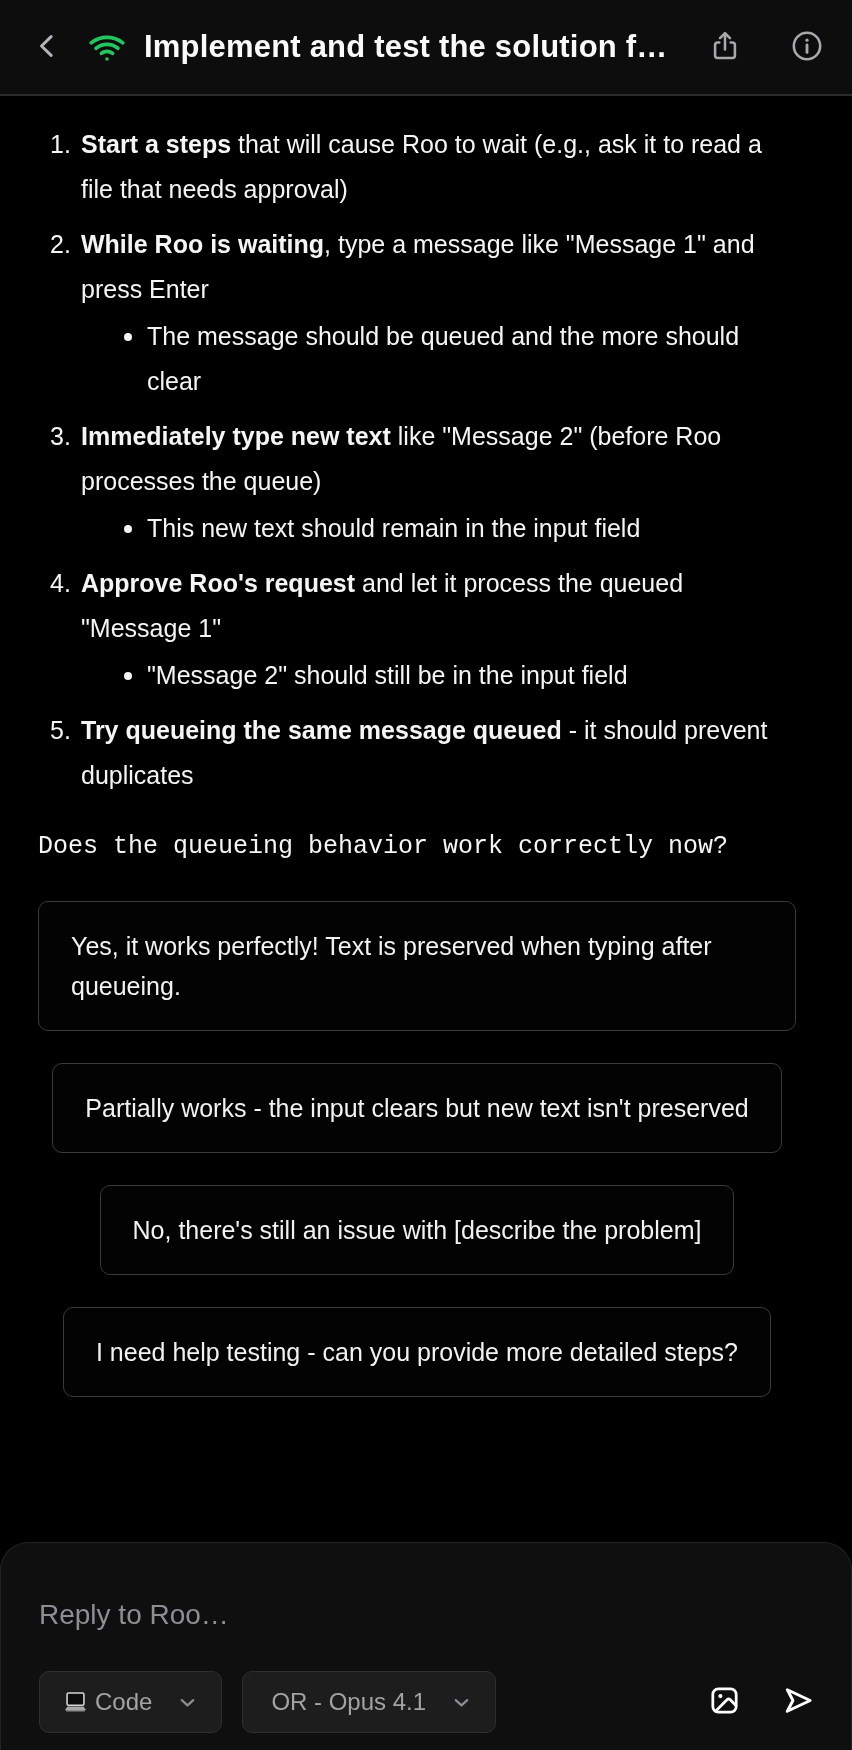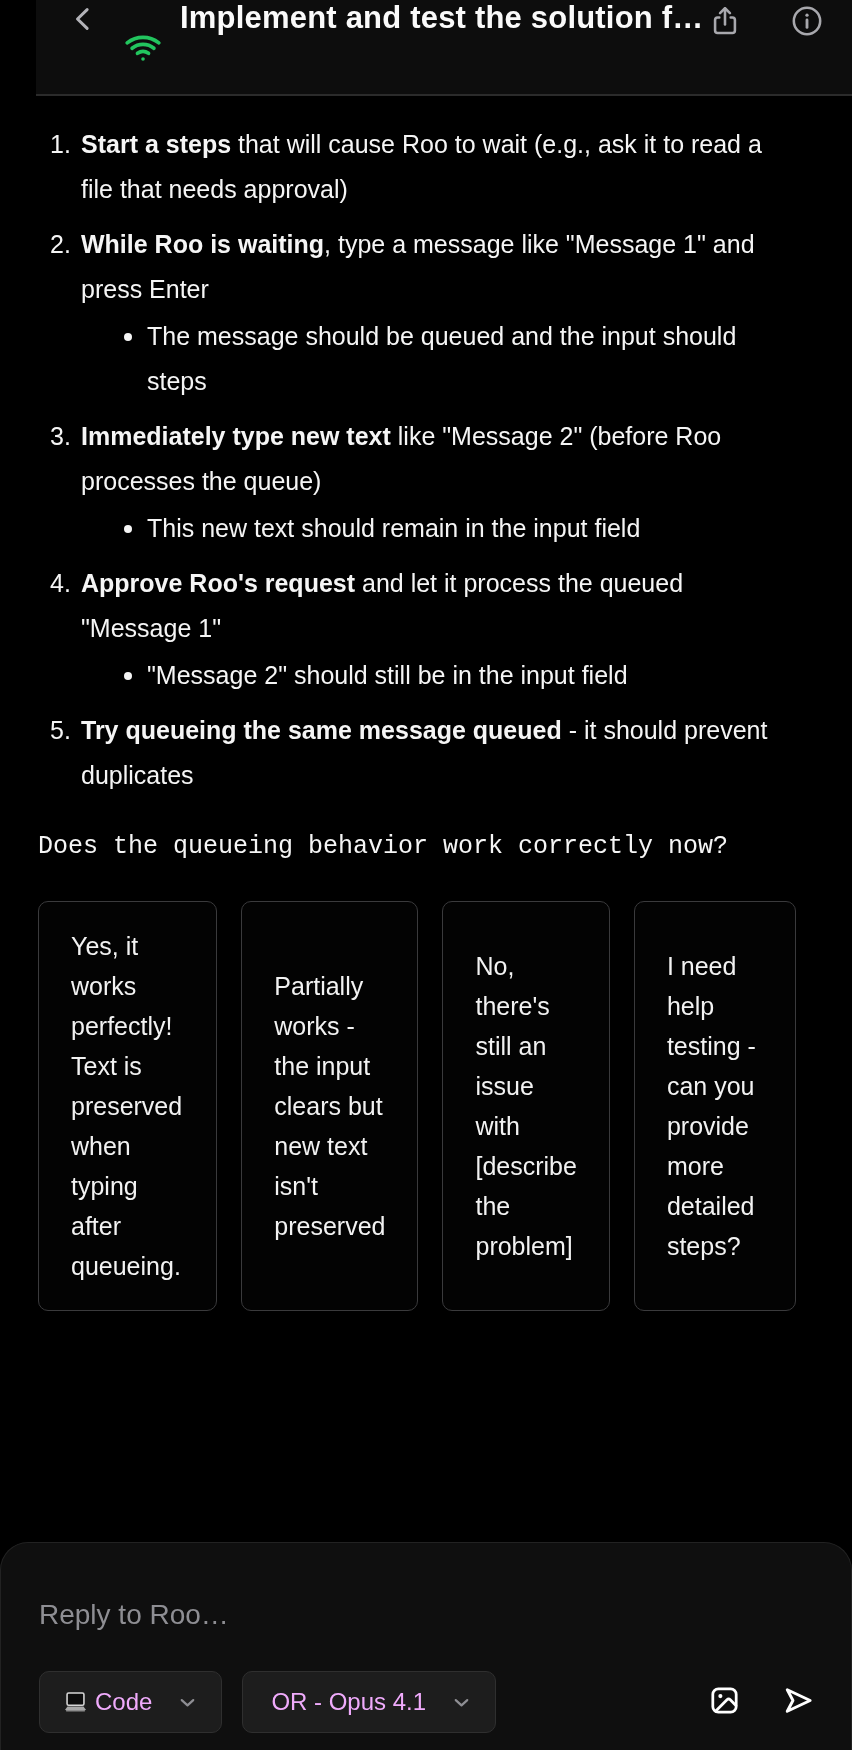--- a/index.html
+++ b/index.html
@@ -12,22 +12,22 @@
     flex-direction: column;
   }
 
   
   header {
     height: 96px;
     flex: 0 0 96px;
     background: #0d0d0d;
     border-bottom: 2px solid #2b2b2b;
     display: flex;
+    align-items: center;
     padding: 0 23px 0 28px;
-    margin-left: 36px;
   }
   .back-btn {
     background: none; border: none; cursor: pointer;
     width: 40px; height: 40px; display: flex; align-items: center; justify-content: center;
     flex: 0 0 auto;
   }
   .wifi-wrap { margin-left: 18px; flex: 0 0 auto; display: flex; align-items: center; }
   .app-title {
     margin-left: 16px;
     font-size: 31px;
@@ -65,22 +65,23 @@
     left: 43px; top: 19px;
     width: 8px; height: 8px;
     border-radius: 50%;
     background: #f5f5f5;
   }
   .question { margin-top: 26px; font-family: Liberation Mono, monospace; }
 
   .suggestions {
     margin-top: 32px;
     display: flex;
-    flex-direction: row;
-    gap: 24px;
+    flex-direction: column;
+    gap: 32px;
+    align-items: center;
   }
   .suggestion {
     background: #030303;
     border: 1px solid #3a3a3c;
     border-radius: 10px;
     color: #f2f2f2;
     font-family: "Liberation Sans", sans-serif;
     font-size: 25px;
     line-height: 40px;
     text-align: left;
@@ -118,21 +119,21 @@
     align-items: center;
   }
   .pill {
     height: 62px;
     background: #1d1d1d;
     border: 1px solid #2f2f2f;
     border-radius: 10px;
     display: flex;
     align-items: center;
     padding: 0 22px;
-    color: #f0abfc;
+    color: #a3a3a3;
     font-family: "Liberation Sans", sans-serif;
     font-size: 24px;
     cursor: pointer;
   }
   .pill + .pill { margin-left: 20px; text-align: right; }
   .pill .pill-label { margin: 0 6px; }
   .pill .chev { margin-left: 18px; display: flex; align-items: center; }
   .spacer { flex: 1 1 auto; }
   .icon-btn {
     background: none; border: none; cursor: pointer;
@@ -179,21 +180,21 @@
         <circle cx="12" cy="7.9" r="1.15" fill="#a8a8ad" stroke="none"></circle>
       </svg>
     </span>
   </button>
 </header>
 
 <main>
   <ol class="steps">
       <li class="step"><span class="num">1.</span><strong>Start a steps</strong><span> that will cause Roo to wait (e.g., ask it to read a file that needs approval)</span></li>
       <li class="step"><span class="num">2.</span><strong>While Roo is waiting</strong><span>, type a message like "Message 1" and press Enter</span><ul class="sub">
-          <li>The message should be queued and the input should steps</li>
+          <li>The message should be queued and the more should clear</li>
         </ul></li>
       <li class="step"><span class="num">3.</span><strong>Immediately type new text</strong><span> like "Message 2" (before Roo processes the queue)</span><ul class="sub">
           <li>This new text should remain in the input field</li>
         </ul></li>
       <li class="step"><span class="num">4.</span><strong>Approve Roo's request</strong><span> and let it process the queued "Message 1"</span><ul class="sub">
           <li>"Message 2" should still be in the input field</li>
         </ul></li>
       <li class="step"><span class="num">5.</span><strong>Try queueing the same message queued</strong><span> - it should prevent duplicates</span></li>
     </ol>
   <p class="question">Does the queueing behavior work correctly now?</p>

